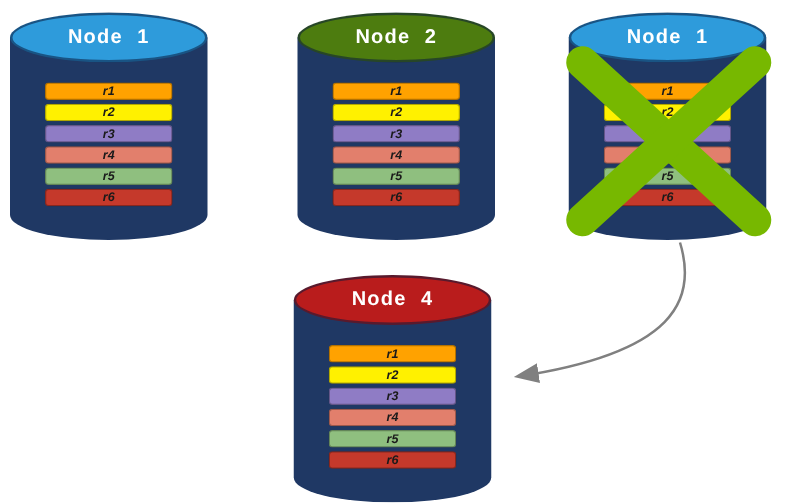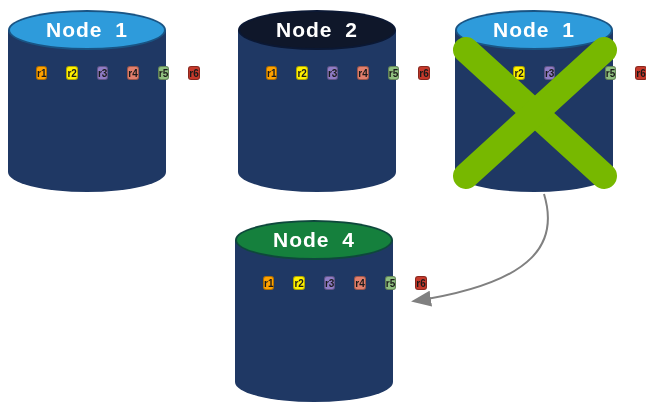--- a/index.html
+++ b/index.html
@@ -25,30 +25,31 @@
     position: absolute; left: 0; right: 0; top: 0; height: 40px;
     border-radius: 50%;
     border: 2px solid rgba(10, 25, 60, 0.55);
     box-sizing: border-box;
     z-index: 1;
     display: flex; align-items: center; justify-content: center;
   }
   .node-label {
     color: #ffffff;
     font-weight: bold;
-    font-size: 21px;
+    font-size: 16px;
     letter-spacing: 1px;
     word-spacing: 6px;
   }
   .bars {
     position: absolute; top: 56px; left: 50%;
     transform: translateX(-50%);
     width: 102px;
-    display: flex; flex-direction: row; gap: 19px;
+    display: flex; flex-direction: column; gap: 3px;
     z-index: 2;
+    font-style: italic;
   }
   .bar {
     height: 14px;
     line-height: 13px;
     border-radius: 3px;
     border: 1px solid rgba(0,0,0,0.3);
     box-sizing: border-box;
     text-align: center;
     font-size: 10px;
     font-weight: bold;
@@ -76,21 +77,21 @@
       <div class="bar" style="background-color: rgb(255, 241, 0);">r2</div>
       <div class="bar" style="background-color: rgb(143, 124, 197);">r3</div>
       <div class="bar" style="background-color: rgb(226, 127, 108);">r4</div>
       <div class="bar" style="background-color: rgb(143, 191, 127);">r5</div>
       <div class="bar" style="background-color: rgb(197, 57, 43);">r6</div>
     </div>
   </div>
 
   <div class="node node2">
     <div class="cyl-body" style="background-color: rgb(31, 56, 100);"></div>
-    <div class="cyl-top" style="background-color: #0f172a;">
+    <div class="cyl-top" style="background-color: #4d7c0f;">
       <span class="node-label">Node 2</span>
     </div>
     <div class="bars">
       <div class="bar" style="background-color: rgb(255, 162, 0);">r1</div>
       <div class="bar" style="background-color: rgb(255, 241, 0);">r2</div>
       <div class="bar" style="background-color: rgb(143, 124, 197);">r3</div>
       <div class="bar" style="background-color: rgb(226, 127, 108);">r4</div>
       <div class="bar" style="background-color: rgb(143, 191, 127);">r5</div>
       <div class="bar" style="background-color: rgb(197, 57, 43);">r6</div>
     </div>
@@ -106,21 +107,21 @@
       <div class="bar" style="background-color: rgb(255, 241, 0);">r2</div>
       <div class="bar" style="background-color: rgb(143, 124, 197);">r3</div>
       <div class="bar" style="background-color: rgb(226, 127, 108);">r4</div>
       <div class="bar" style="background-color: rgb(143, 191, 127);">r5</div>
       <div class="bar" style="background-color: rgb(197, 57, 43);">r6</div>
     </div>
   </div>
 
   <div class="node node4">
     <div class="cyl-body" style="background-color: rgb(31, 56, 100);"></div>
-    <div class="cyl-top" style="background-color: #15803d;">
+    <div class="cyl-top" style="background-color: #b91c1c;">
       <span class="node-label">Node 4</span>
     </div>
     <div class="bars">
       <div class="bar" style="background-color: rgb(255, 162, 0);">r1</div>
       <div class="bar" style="background-color: rgb(255, 241, 0);">r2</div>
       <div class="bar" style="background-color: rgb(143, 124, 197);">r3</div>
       <div class="bar" style="background-color: rgb(226, 127, 108);">r4</div>
       <div class="bar" style="background-color: rgb(143, 191, 127);">r5</div>
       <div class="bar" style="background-color: rgb(197, 57, 43);">r6</div>
     </div>

